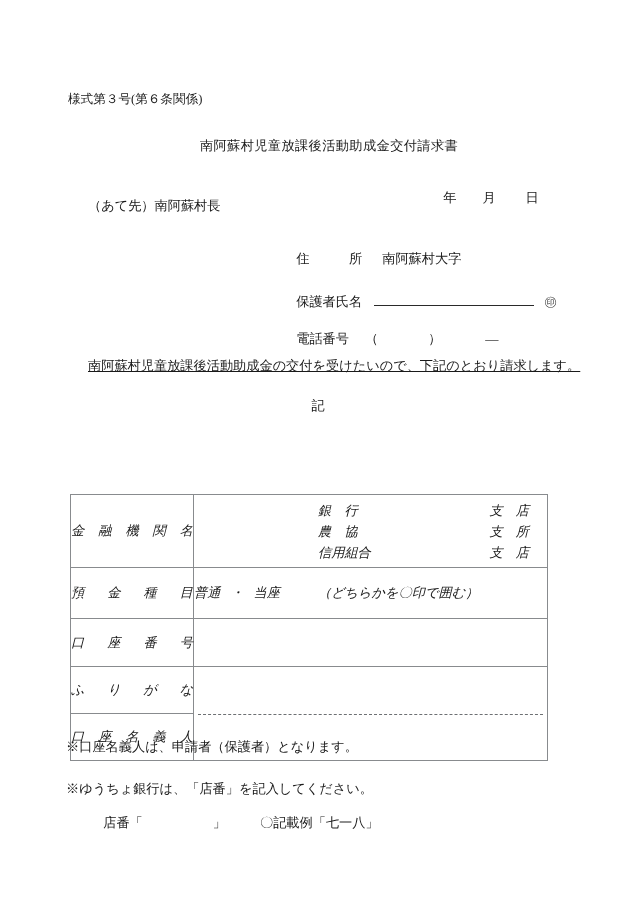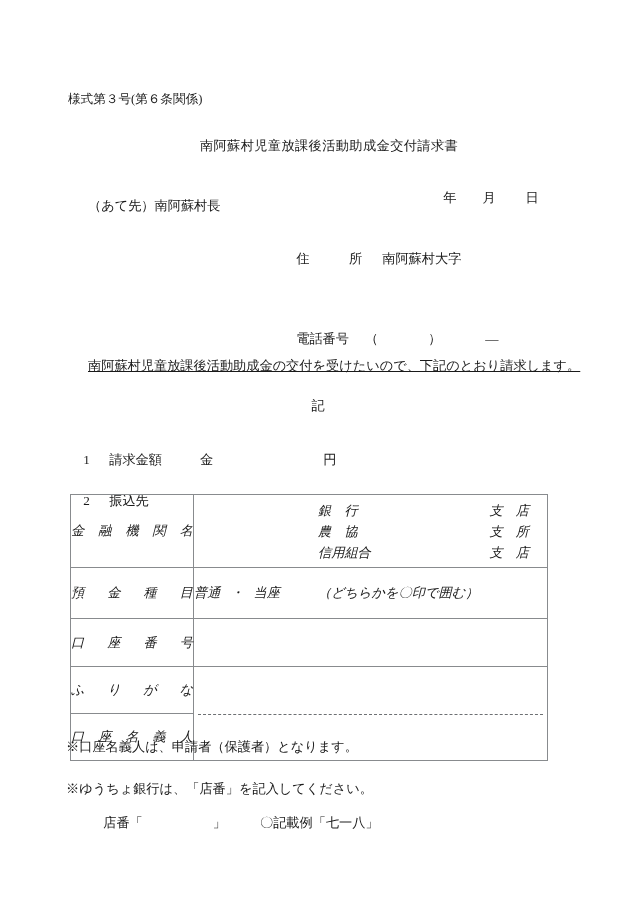--- a/index.html
+++ b/index.html
@@ -202,35 +202,32 @@
   <div class="abs t13 date-row">
     <span>年</span><span class="gap-a">月</span><span class="gap-b">日</span>
   </div>
 
   <div class="abs t13 addressee">（あて先）南阿蘇村長</div>
 
   <div class="abs t13 applicant addr-line">
     <span class="addr-label">住　　　所</span><span class="addr-value">南阿蘇村大字</span>
   </div>
 
+  <div class="abs t13 applicant name-line">
+    <span class="name-label">保護者氏名</span><span class="name-rule"></span><span class="seal-mark">㊞</span>
+  </div>
 
   <div class="abs t13 applicant tel-line">
     <span class="tel-label">電話番号</span><span class="tel-paren-open">（</span><span class="tel-paren-close">）</span><span class="tel-dash">—</span>
   </div>
 
   <div class="abs t13 statement">南阿蘇村児童放課後活動助成金の交付を受けたいので、下記のとおり請求します。</div>
   <div class="abs t13 ki">記</div>
 
-  <div class="abs t13 item1">
-    <span class="num">1</span><span>請求金額</span><span class="kingaku">金</span><span class="yen">円</span>
-  </div>
-
-  <div class="abs t13 item2">
-    <span class="num">2</span><span>振込先</span>
-  </div>
+
 
   <table class="bank-table">
     <tbody>
       <tr class="row-kinyu">
         <td class="col-label label-cell">
           <span class="spread">
             <span>金</span>
               <span>融</span>
               <span>機</span>
               <span>関</span>

